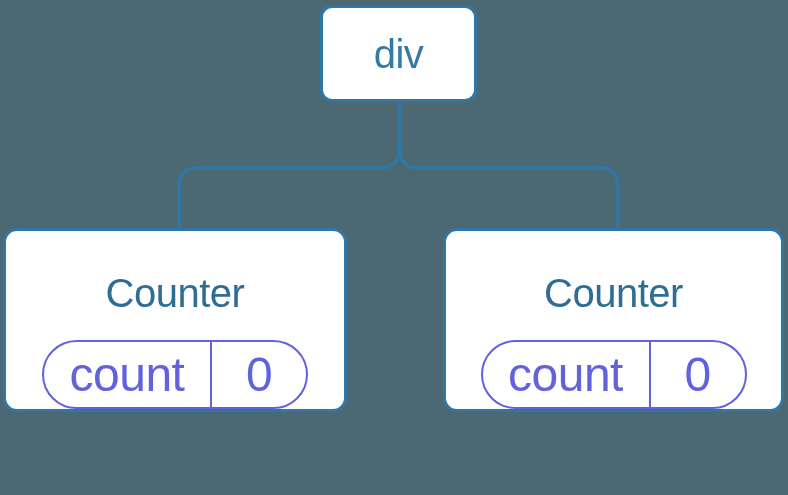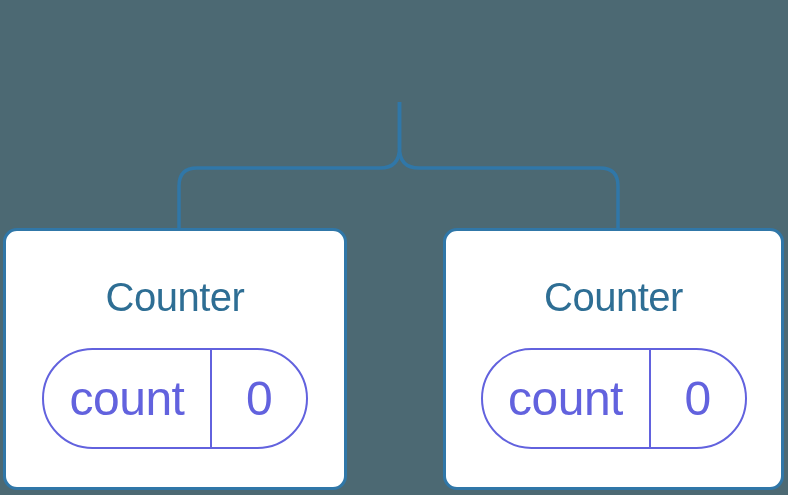--- a/index.html
+++ b/index.html
@@ -40,21 +40,21 @@
     justify-content: center;
   }
   .root-label {
     color: #3579A9;
     font-size: 40px;
     letter-spacing: -0.5px;
     line-height: 1;
   }
   .counter-node {
     top: 228px;
-    height: 262px;
+    height: 184px;
     border-radius: 14px;
     display: flex;
     flex-direction: column;
     align-items: center;
   }
   .counter-node.left  { left: 3px;   width: 344px; }
   .counter-node.right { left: 443px; width: 341px; }
   .counter-title {
     margin-top: 42px;
     height: 48px;
@@ -99,20 +99,23 @@
 </head>
 <body>
 
 <div class="stage">
 
   <svg class="connector-svg" viewBox="0 0 788 495" xmlns="http://www.w3.org/2000/svg">
     <path d="M399.5 102 V148 Q399.5 168 380 168 H197 Q179 168 179 186 V229"></path>
     <path d="M399.5 102 V148 Q399.5 168 419 168 H600 Q618 168 618 186 V229"></path>
   </svg>
 
+  <div class="node root-node">
+    <span class="root-label">div</span>
+  </div>
 
   <div class="node counter-node left">
     <div class="counter-title">Counter</div>
     <div class="state-pill">
       <div class="state-key-cell">
         <span class="state-key">count</span>
       </div>
       <div class="state-value-cell">
         <span class="state-value">0</span>
       </div>

